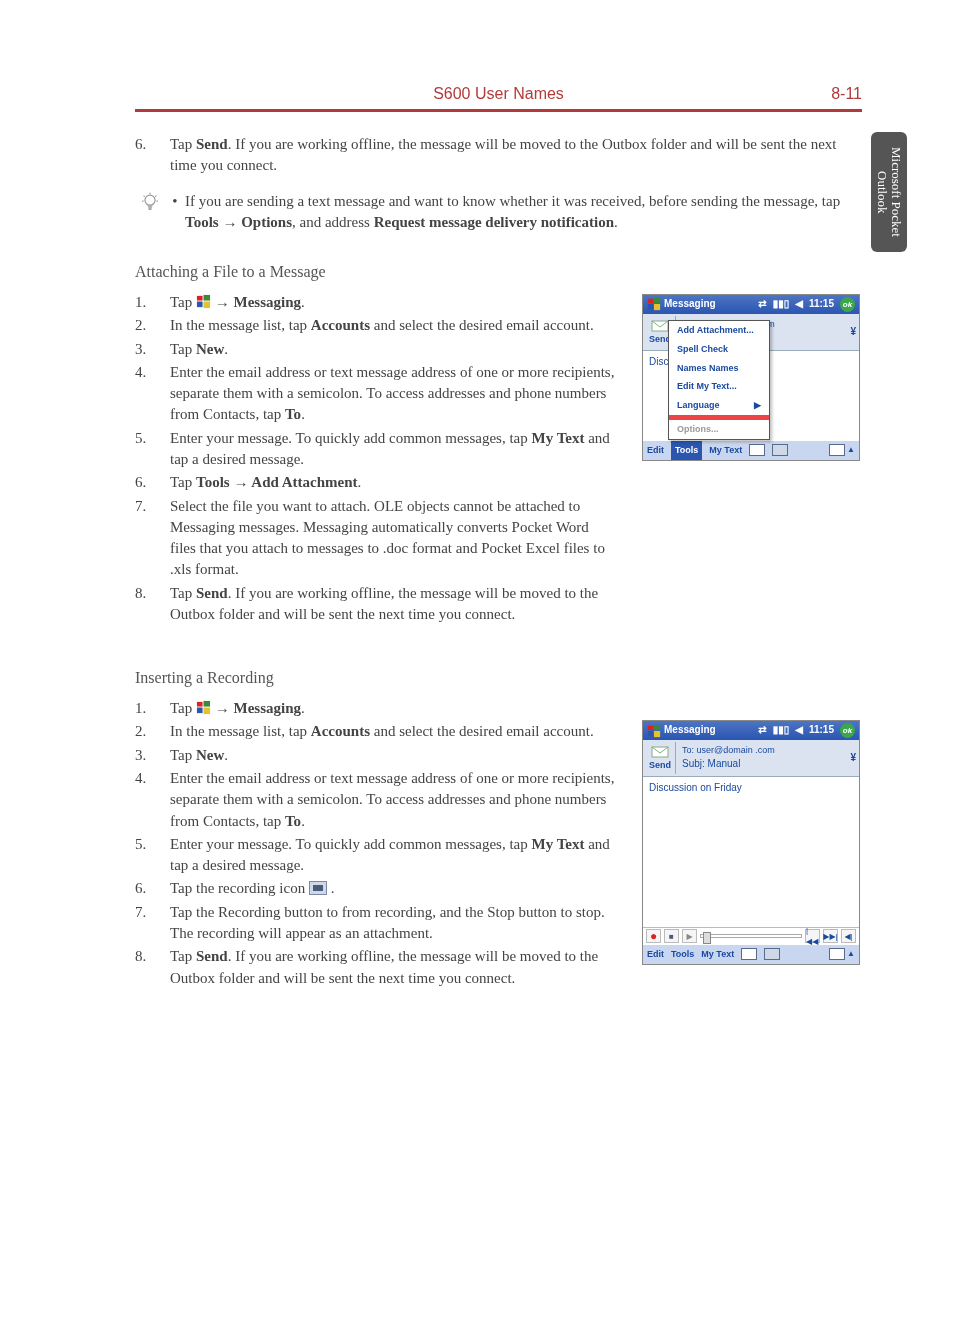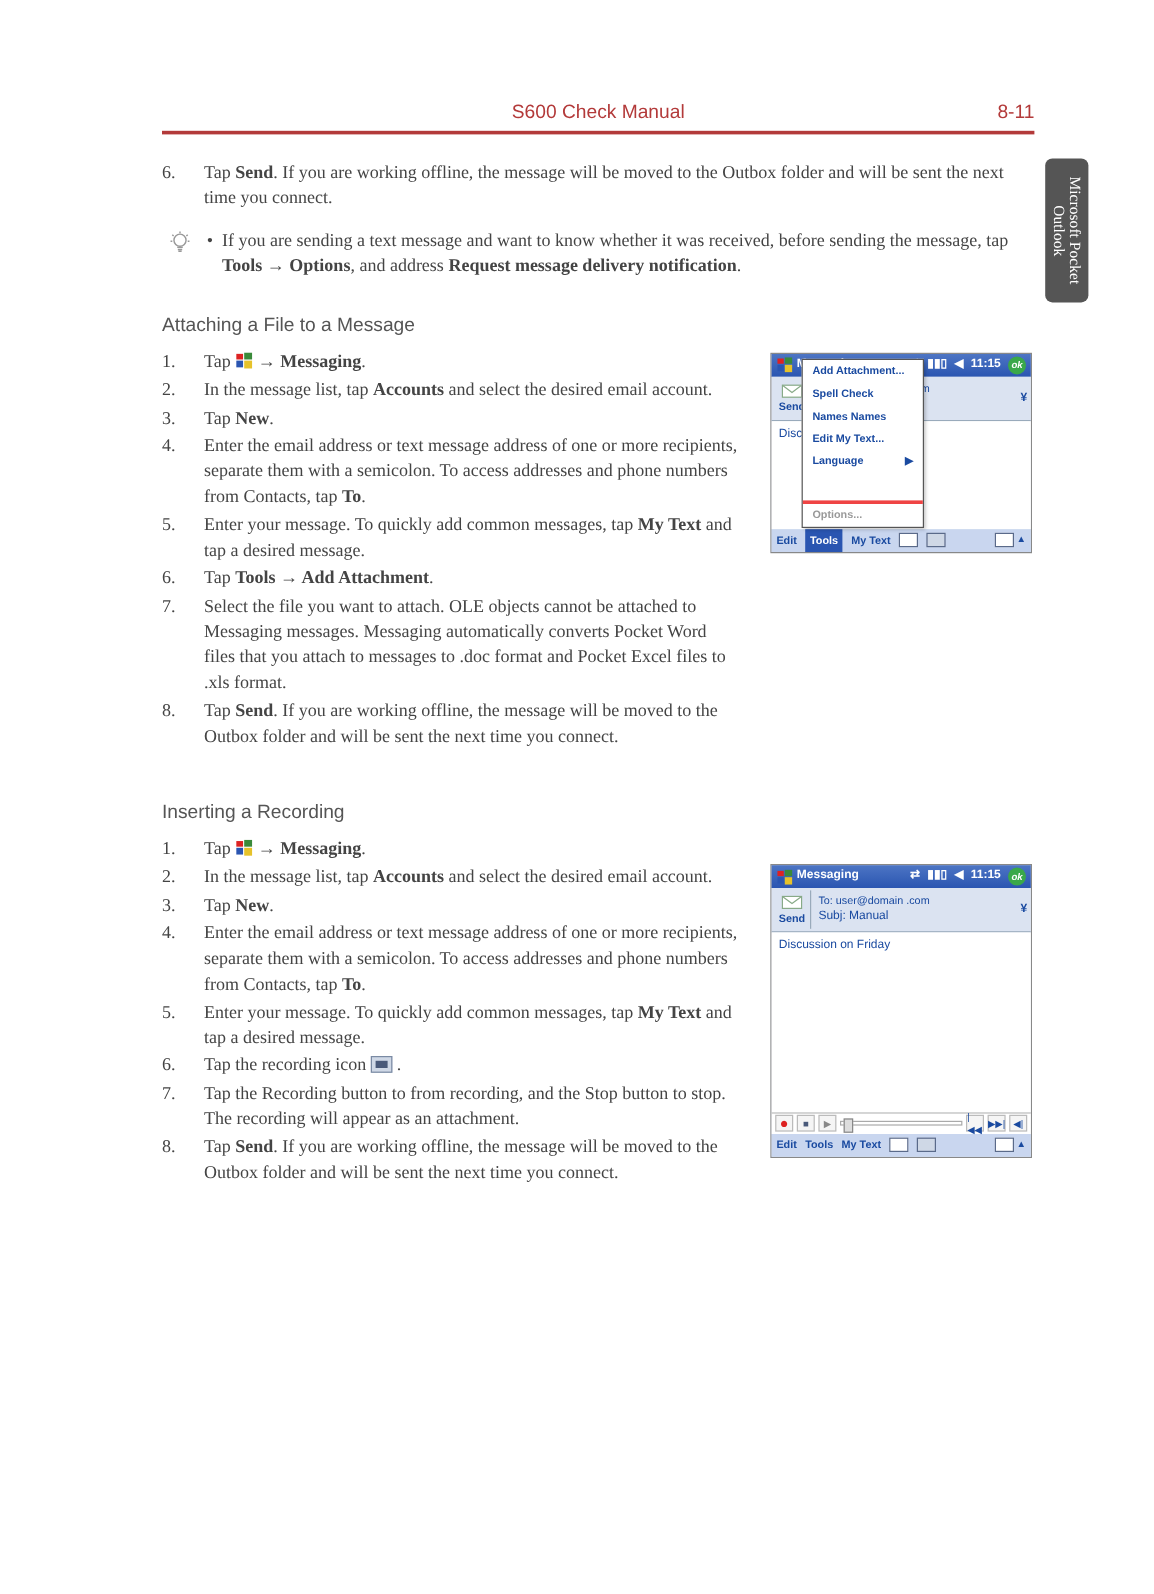--- a/index.html
+++ b/index.html
@@ -61,21 +61,21 @@
   .tip-icon {
     width: 30px; flex: 0 0 30px;
     font-size: 20px; color: #999; text-align: center;
     line-height: 1.1;
   }
   .tip-bullet {
     width: 20px; flex: 0 0 20px;
     text-align: center;
   }
   .section-title {
-    font-family: Liberation Sans, sans-serif;
+    font-family: Liberation Serif, serif;
     color: #555;
     font-size: 16px;
     margin: 8px 0 6px 0;
   }
   .cols {
     display: flex;
     gap: 18px;
   }
   .cols .text-col { flex: 1; }
   .cols .shot-col { flex: 0 0 220px; padding-top: 4px; }
@@ -161,21 +161,21 @@
     z-index: 5;
   }
   .shot .menu-pop .mi {
     padding: 3px 8px;
     color: #1a4aa0;
     font-weight: bold;
     font-size: 9px;
     border-bottom: 0;
     display: flex; justify-content: space-between; align-items: center;
   }
-  .shot .menu-pop .mi.sep { border-top: 3px solid #ef4444; color: #888; margin-top: 23px; }
+  .shot .menu-pop .mi.sep { border-top: 5px solid #ef4444; color: #888; }
   .shot .menu-pop .mi.dim { color: #999; }
   .shot .bottombar {
     background: #c9d6ef;
     height: 19px;
     display: flex; align-items: center;
     padding: 0 4px;
     color: #1a4aa0;
     font-weight: bold;
     font-size: 9px;
     gap: 7px;
@@ -214,21 +214,21 @@
     content:""; position:absolute; left:2px; top:-3px;
     width:6px;height:10px;background:#ddd;border:1px solid #888;
   }
   .gap { height: 32px; }
 </style>
 </head>
 <body>
 
 <div class="page">
   <div class="header-row">
-    <span class="header-title">S600 Check Manual</span>
+    <span class="header-title">S600 User Names</span>
     <span class="header-pg">8-11</span>
   </div>
   <div class="header-rule"></div>
 
   <div class="side-tab">
     <div class="side-tab-inner">Microsoft Pocket Outlook</div>
   </div>
 
   <div class="content">
 

